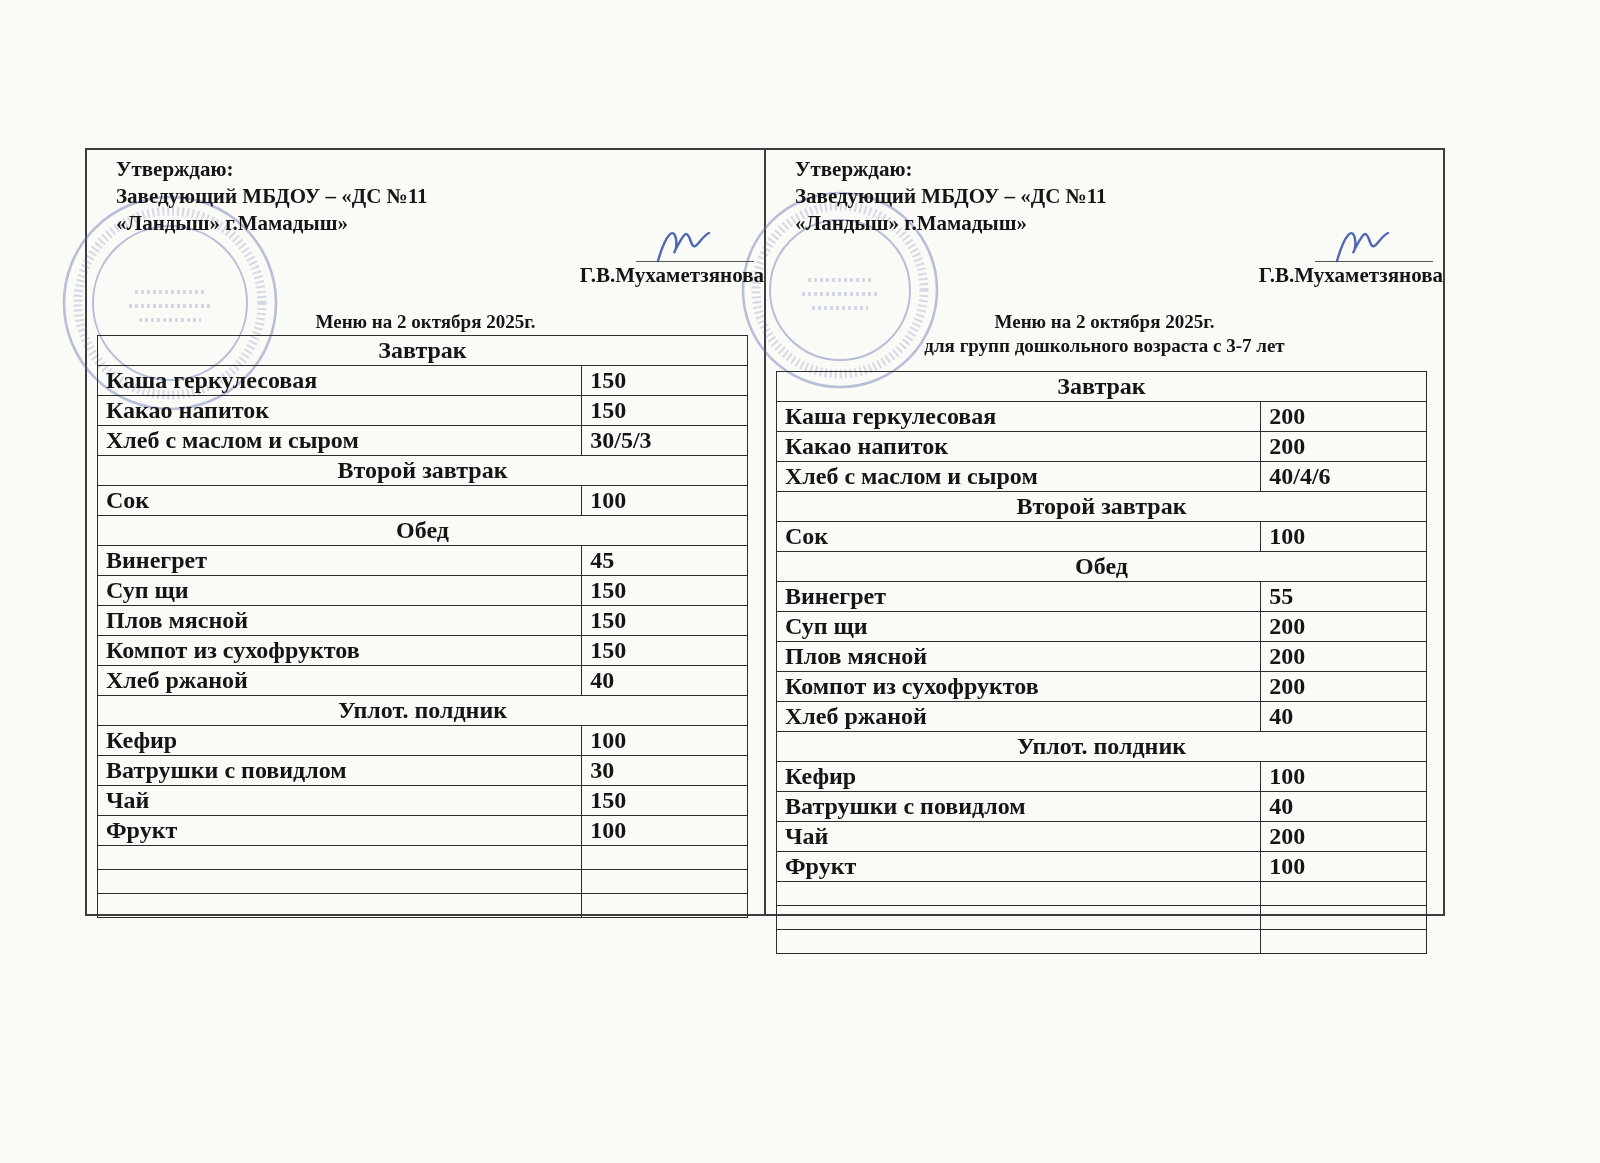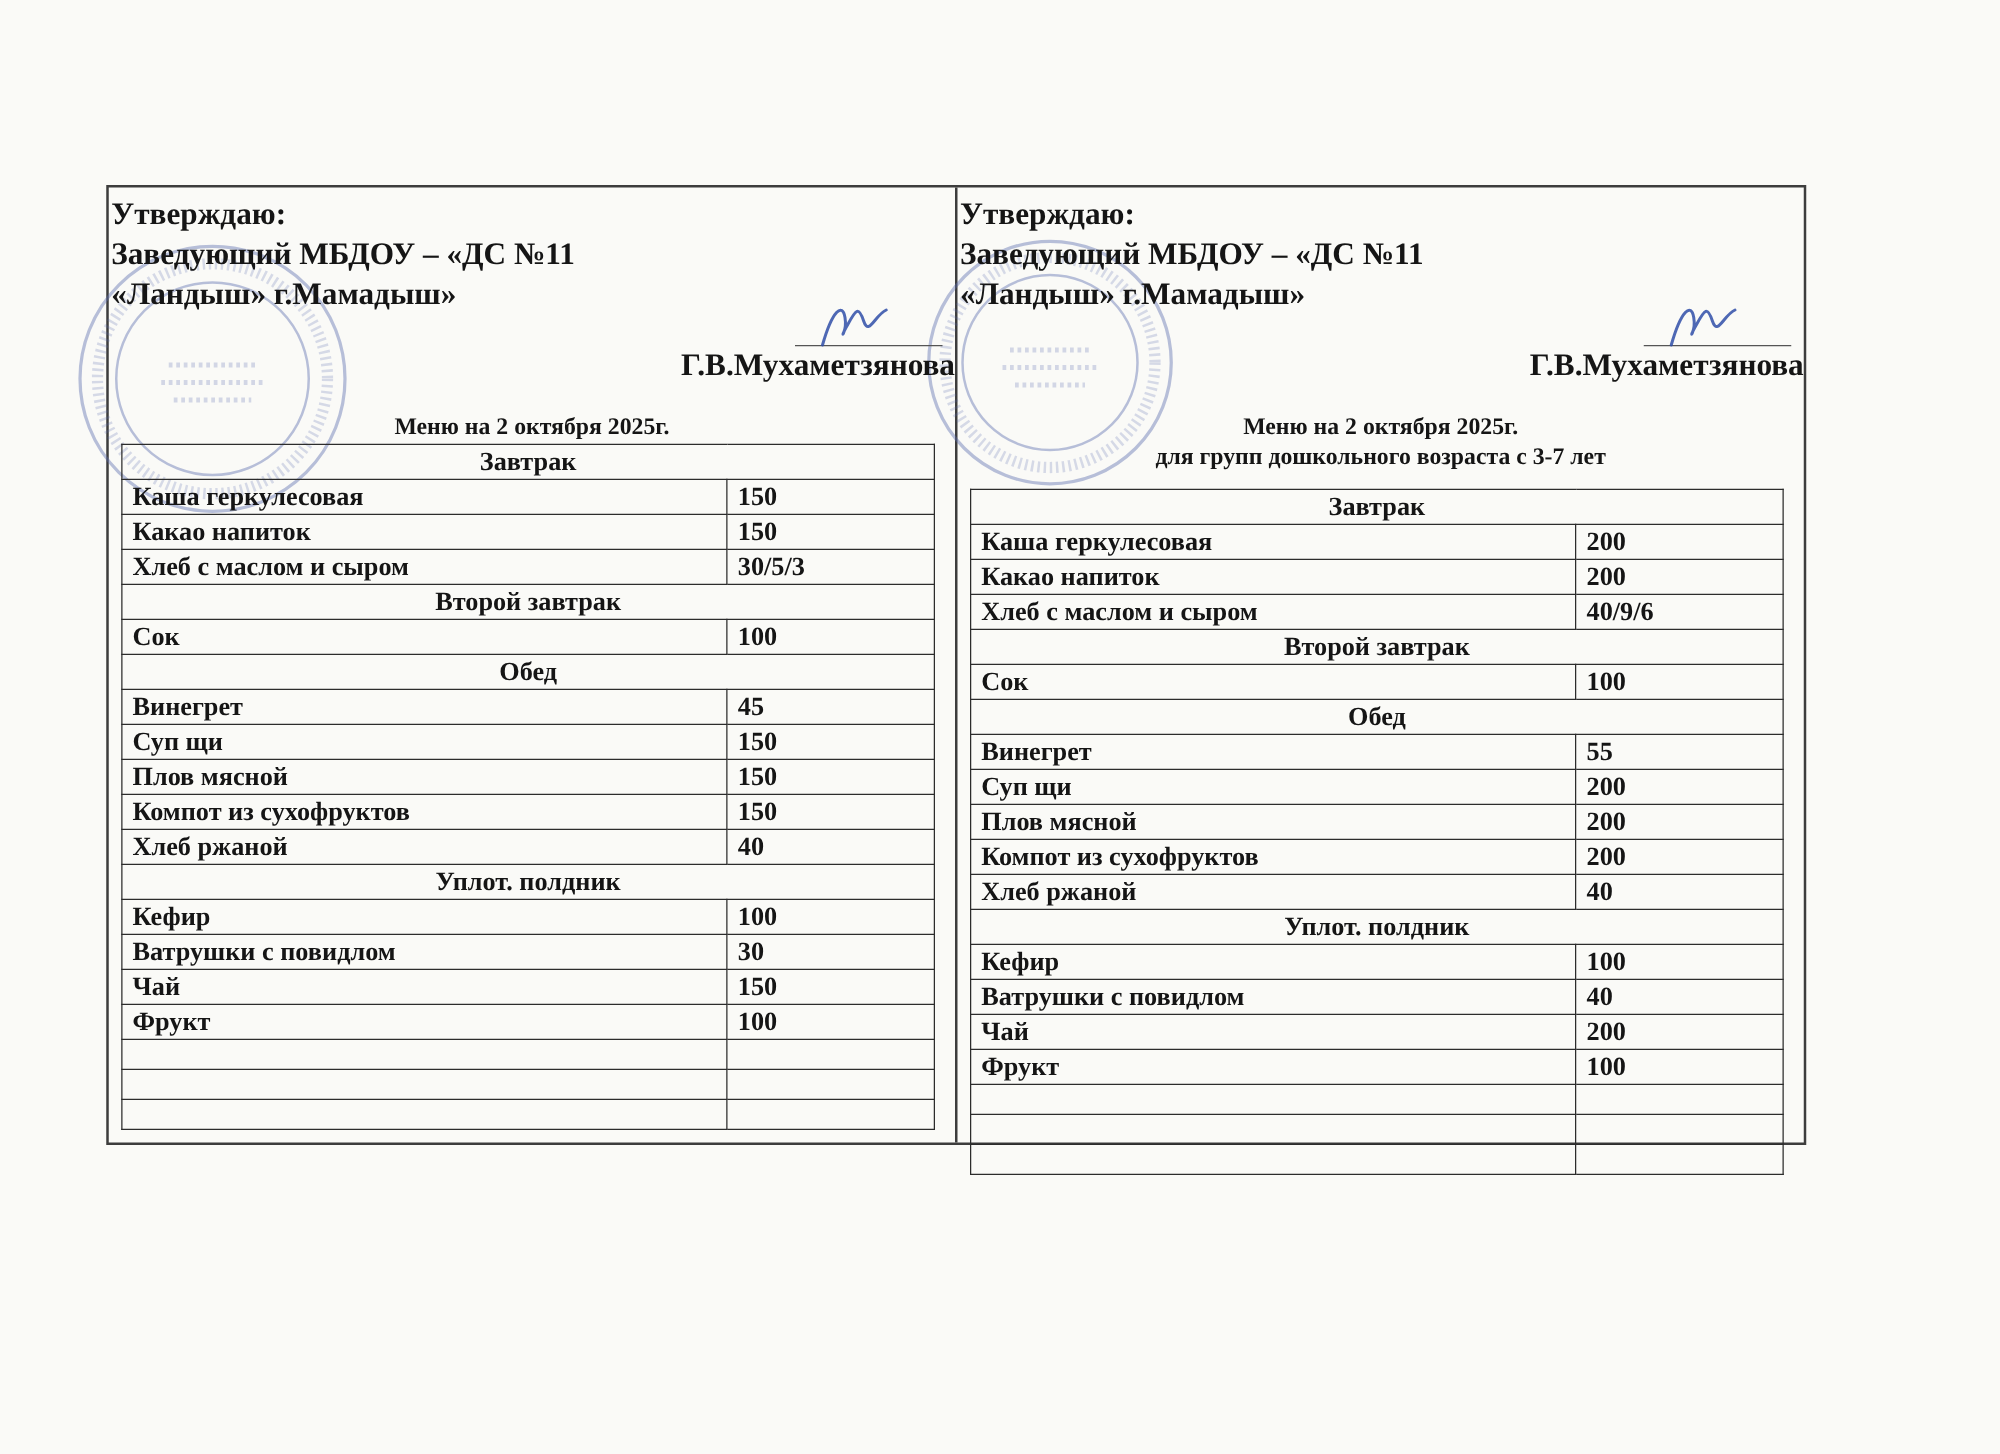--- a/index.html
+++ b/index.html
@@ -9,21 +9,21 @@
     font-family:"Liberation Serif","DejaVu Serif",serif;
     color:#151515;
   }
   .sheet{
     position:absolute;left:85px;top:148px;width:1356px;height:764px;
     border:2px solid #3d3d3d;display:flex;background:transparent;
   }
   .panel{position:relative;flex:1 1 50%;min-width:0;}
   .panel.right{border-left:2px solid #3d3d3d;}
   .approval{
-    padding:6px 0 0 2px;font-size:25px;line-height:1.28;font-weight:bold;
+    padding:6px 0 0 29px;font-size:21px;line-height:1.28;font-weight:bold;
     position:relative;z-index:2;
   }
   .approval .ln{white-space:nowrap;}
   .sig-row{display:flex;align-items:flex-end;margin-top:4px;flex-direction:column;}
   .sig-line{
     position:relative;display:inline-block;width:118px;height:20px;
     border-bottom:1.4px solid #555;margin-right:10px;
   }
   .sig-line svg{position:absolute;left:18px;bottom:-6px;overflow:visible;}
   .stamp{position:absolute;z-index:1;pointer-events:none;}
@@ -31,21 +31,21 @@
   .menu-title{
     text-align:center;font-weight:bold;font-size:19px;margin:22px 10px 2px;
     position:relative;z-index:2;
   }
   .menu-subtitle{
     text-align:center;font-weight:bold;font-size:19px;margin:2px 10px 14px;
     position:relative;z-index:2;
   }
   table.menu{
     border-collapse:collapse;width:calc(100% - 26px);
-    margin:0 16px 0 10px;font-size:21px;font-weight:bold;
+    margin:0 16px 0 10px;font-size:24px;font-weight:bold;
     position:relative;z-index:2;background:transparent;
   }
   table.menu td{
     border:1.6px solid #2c2c2c;padding:1px 8px;height:25px;
     vertical-align:middle;
   }
   td.sec{text-align:center;font-weight:bold;}
   td.amt{font-weight:bold;}
   tr.empty td{height:21px;}
 </style>
@@ -211,21 +211,21 @@
         <tr>
           <td>Каша геркулесовая</td>
           <td class="amt">200</td>
         </tr>
         <tr>
           <td>Какао напиток</td>
           <td class="amt">200</td>
         </tr>
         <tr>
           <td>Хлеб с маслом и сыром</td>
-          <td class="amt">40/9/6</td>
+          <td class="amt">40/4/6</td>
         </tr>
         <tr>
           <td colspan="2" class="sec">Второй завтрак</td>
         </tr>
         <tr>
           <td>Сок</td>
           <td class="amt">100</td>
         </tr>
         <tr>
           <td colspan="2" class="sec">Обед</td>

